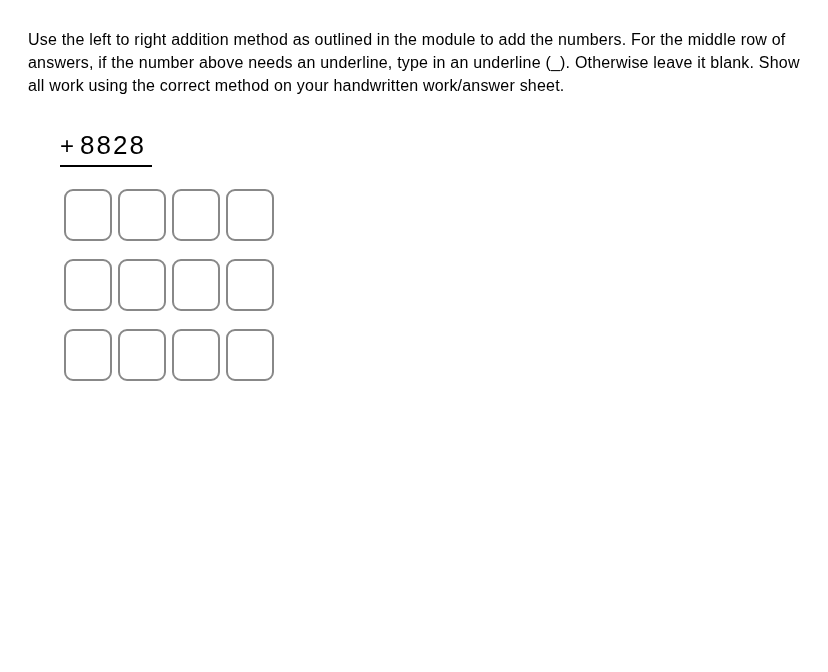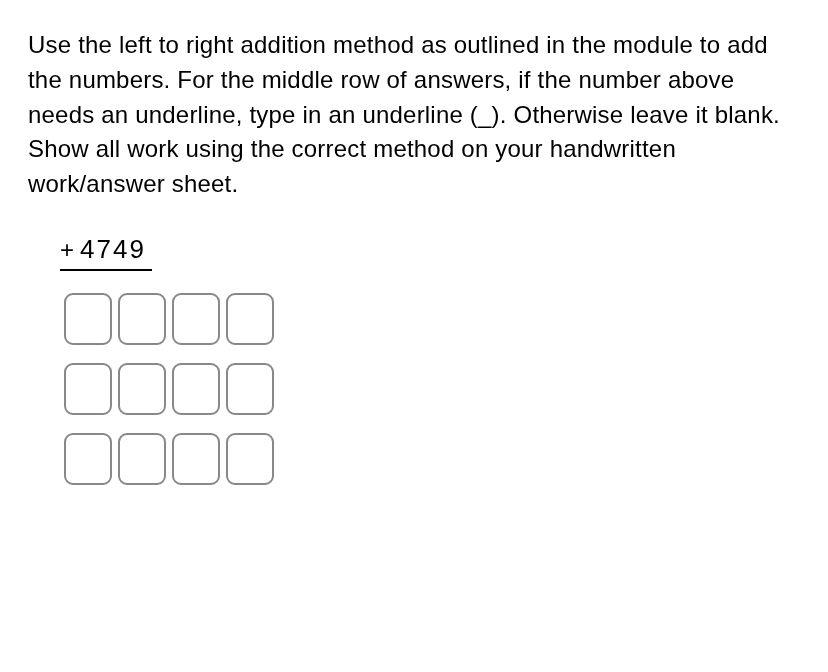--- a/index.html
+++ b/index.html
@@ -9,21 +9,21 @@
     }
     body {
       font-family: 'Trebuchet MS', 'Lucida Sans Unicode', Arial, sans-serif;
       background: #fff;
       padding: 28px 28px 28px 28px;
       width: 828px;
       height: 672px;
       color: #000;
     }
     .instructions {
-      font-size: 24px;
+      font-size: 16px;
       line-height: 1.45;
       margin-bottom: 32px;
       letter-spacing: 0.2px;
     }
     .problem {
       margin-left: 32px;
     }
     .addend-row {
       font-size: 26px;
       letter-spacing: 2px;
@@ -65,21 +65,21 @@
     }
   </style>
 </head>
 <body>
 
 <div class="instructions">Use the left to right addition method as outlined in the module to add the numbers. For the middle row of answers, if the number above needs an underline, type in an underline (_). Otherwise leave it blank.  Show all work using the correct method on your handwritten work/answer sheet.</div>
 
 <div class="problem">
   <div class="addend-row">
     <span class="addend-second-wrap">
-      <span class="plus">+</span><span>4749</span>
+      <span class="plus">+</span><span>8828</span>
     </span>
   </div>
 
   <div class="answer-area">
     <div class="answer-row">
       <input class="answer-box" type="text" maxlength="1" value="" style="">
       <input class="answer-box" type="text" maxlength="1" value="" style="">
       <input class="answer-box" type="text" maxlength="1" value="" style="">
       <input class="answer-box" type="text" maxlength="1" value="" style="">
     </div>

